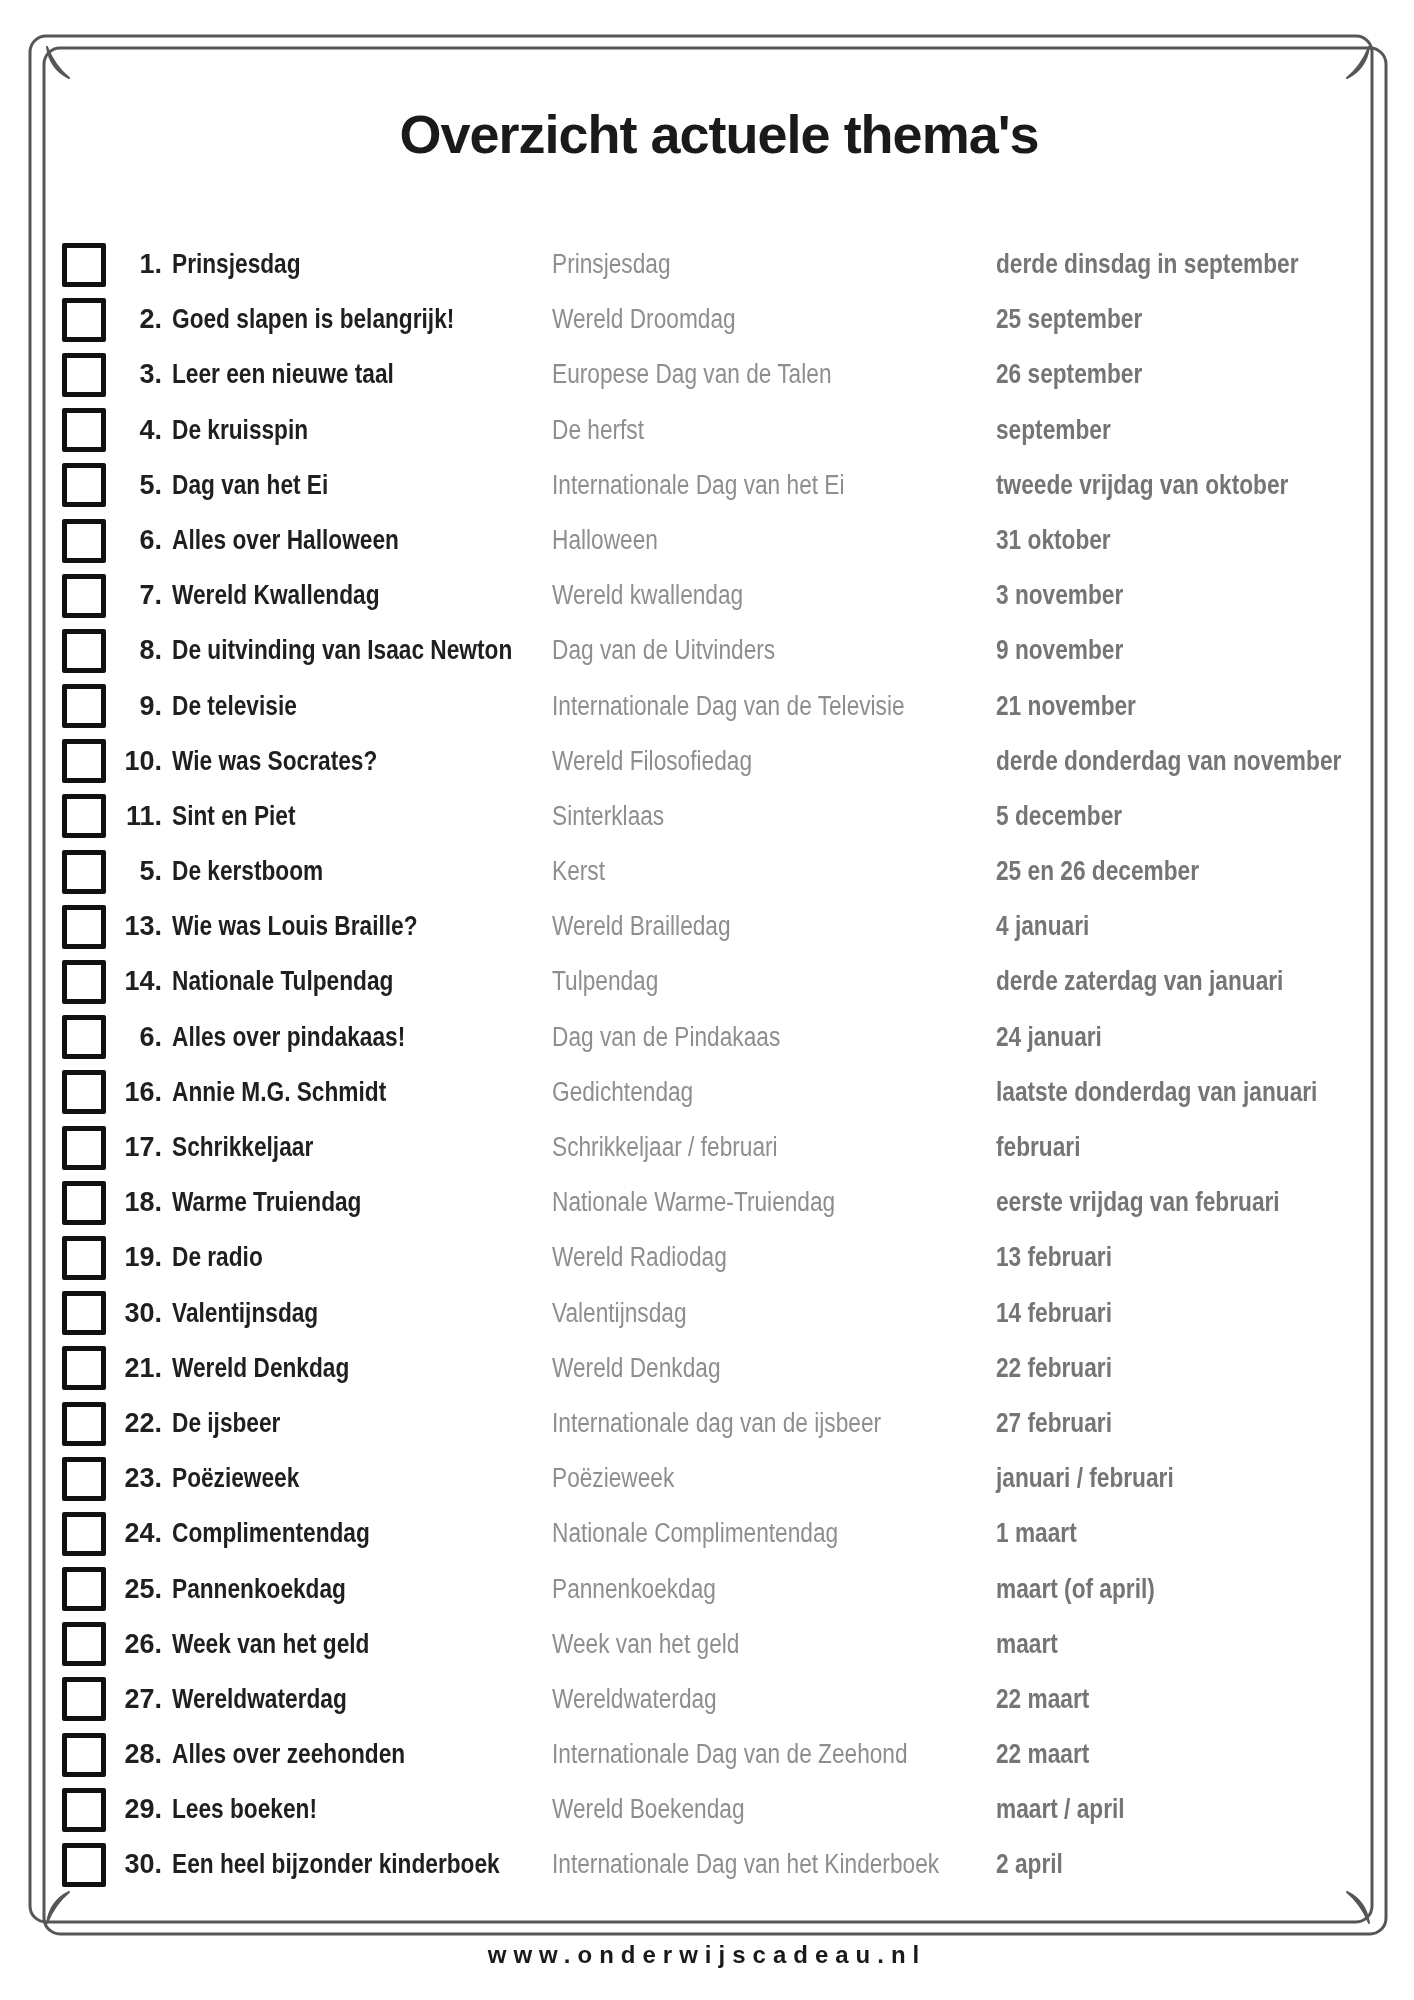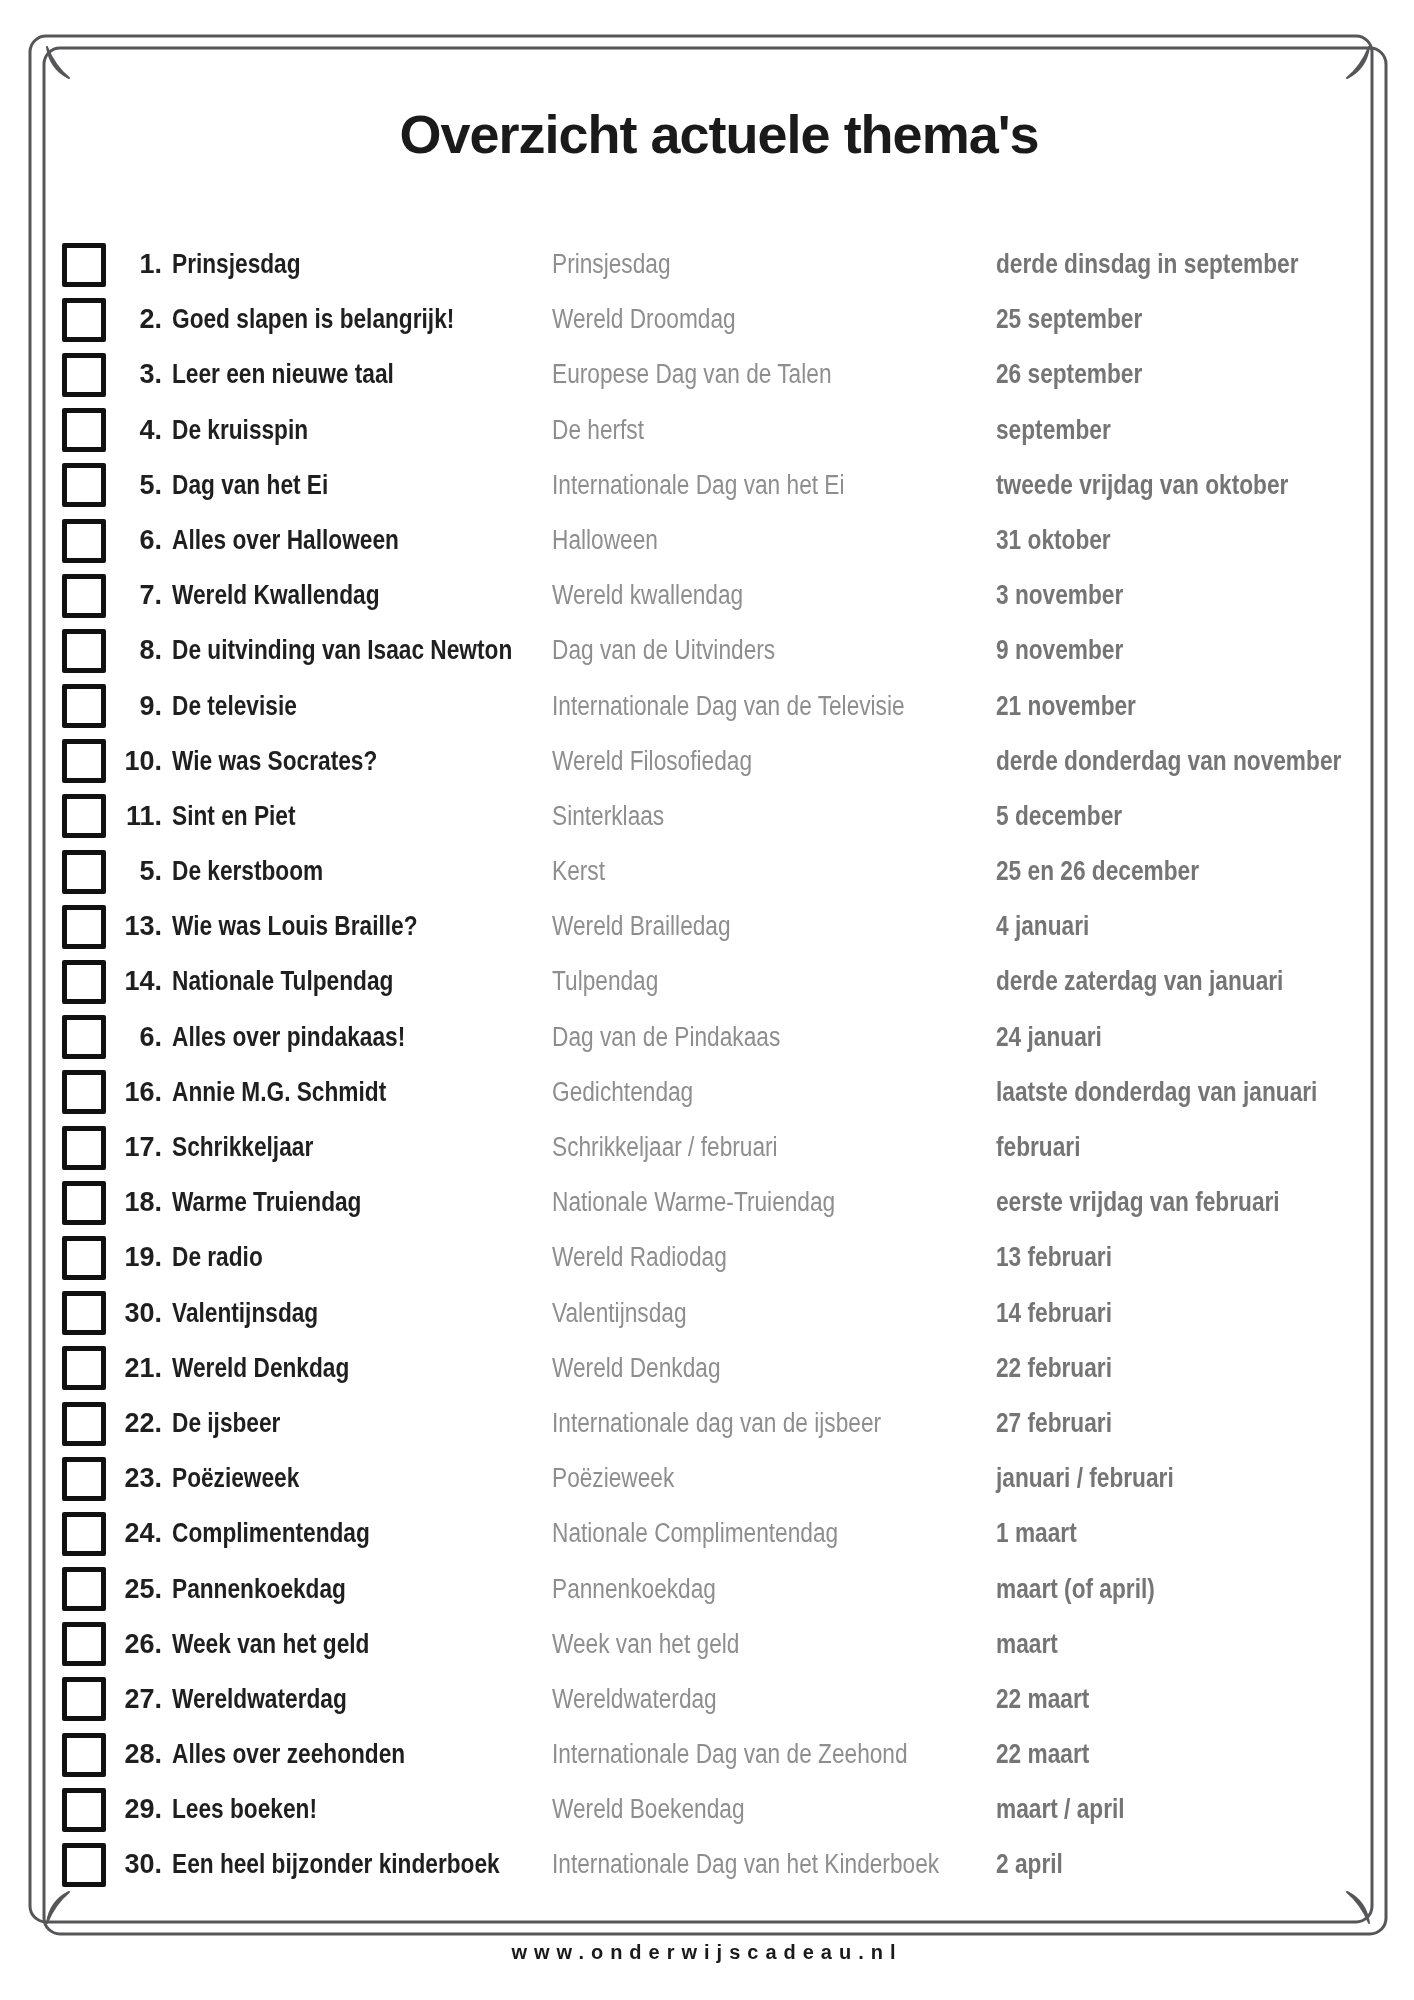--- a/index.html
+++ b/index.html
@@ -35,21 +35,21 @@
     white-space:nowrap;color:var(--theme_text,#8e8e8e);
     transform:scaleX(0.84);transform-origin:0 50%;
   }
   .date{
     position:absolute;left:996px;top:0;font-size:27px;font-weight:700;line-height:55.2px;
     white-space:nowrap;color:var(--date_text,#757575);
     transform:scaleX(0.84);transform-origin:0 50%;
   }
   .footer{
     position:absolute;top:1941px;left:0;width:1414px;text-align:center;
-    font-size:20px;font-weight:700;letter-spacing:7px;
+    font-size:24px;font-weight:700;letter-spacing:7px;
     color:var(--footer_text,#1a1a1a);
   }
 </style>
 </head>
 <body>
 
 <svg class="frame-svg" viewBox="0 0 1414 2000" aria-hidden="true">
   <rect x="30" y="36" width="1342" height="1886" rx="16" fill="none" stroke="var(--frame,#565658)" stroke-width="3"></rect>
   <rect x="44" y="48" width="1342" height="1886" rx="16" fill="none" stroke="var(--frame,#565658)" stroke-width="3"></rect>
   <path d="M0,0 C2,14 8,24 22,31 C10,21 4,10 0,0 Z" transform="translate(47,47)" fill="var(--frame,#565658)" stroke="var(--frame,#565658)" stroke-width="2" stroke-linejoin="round"></path>

